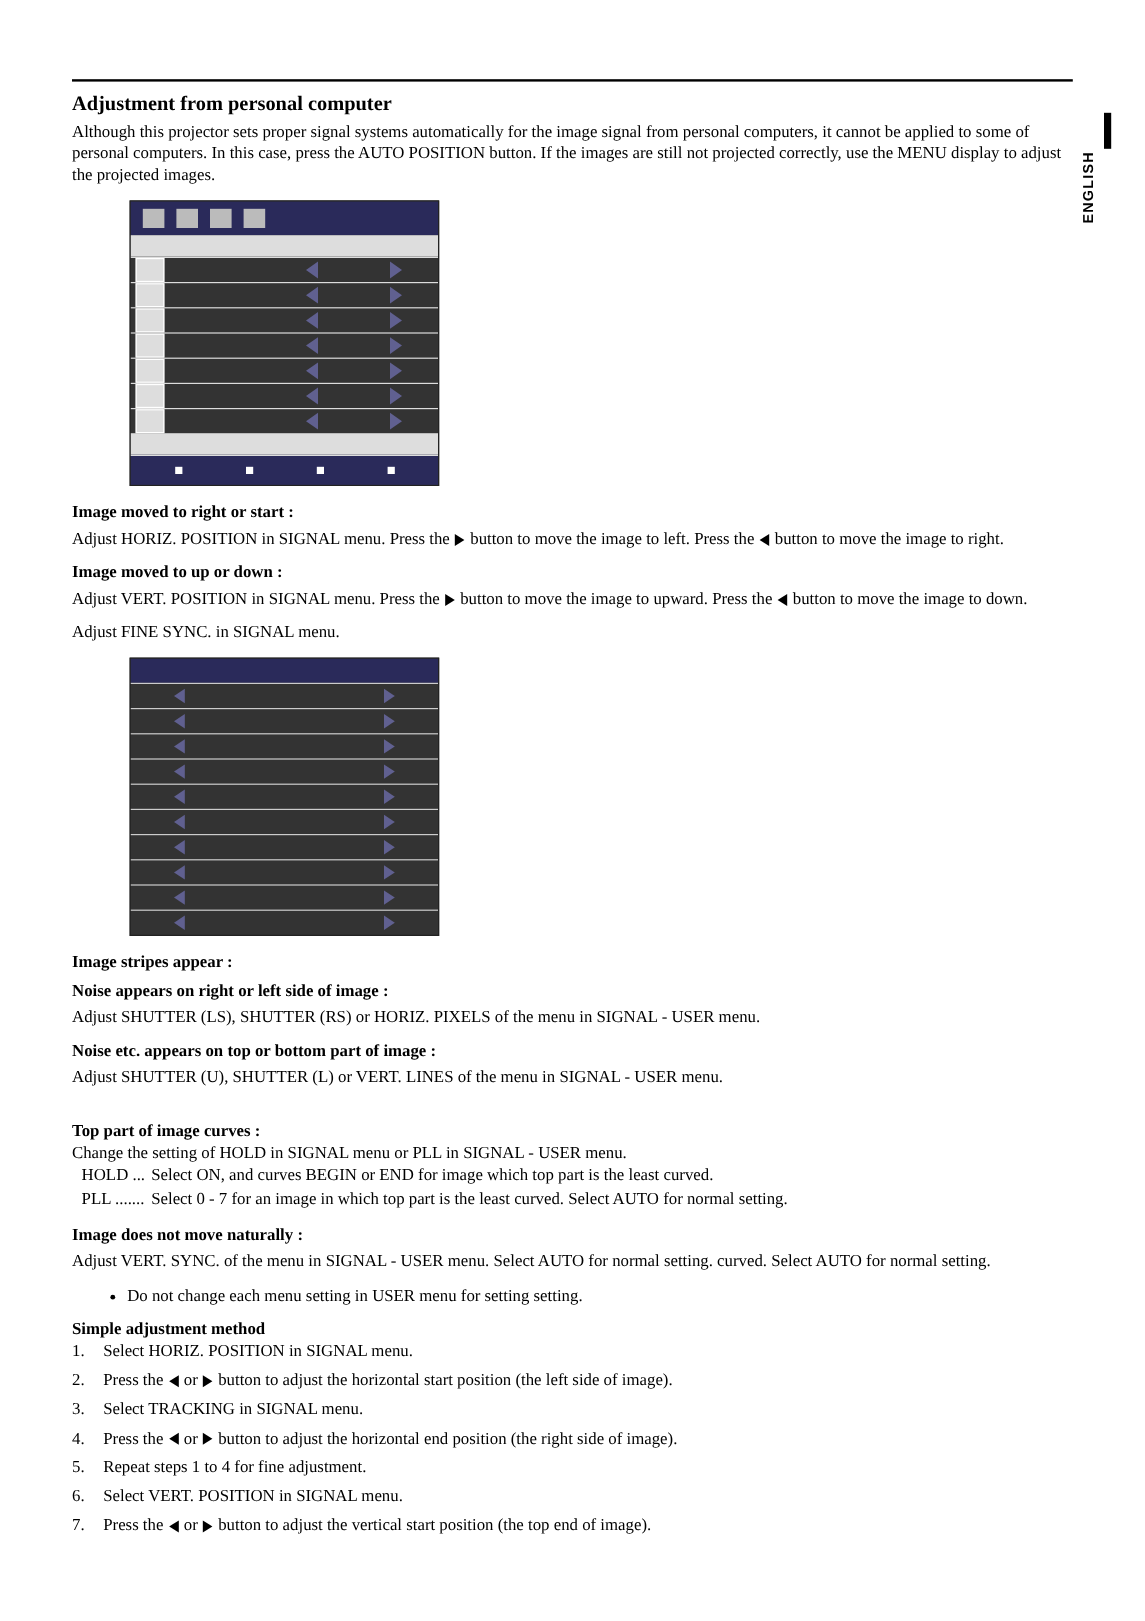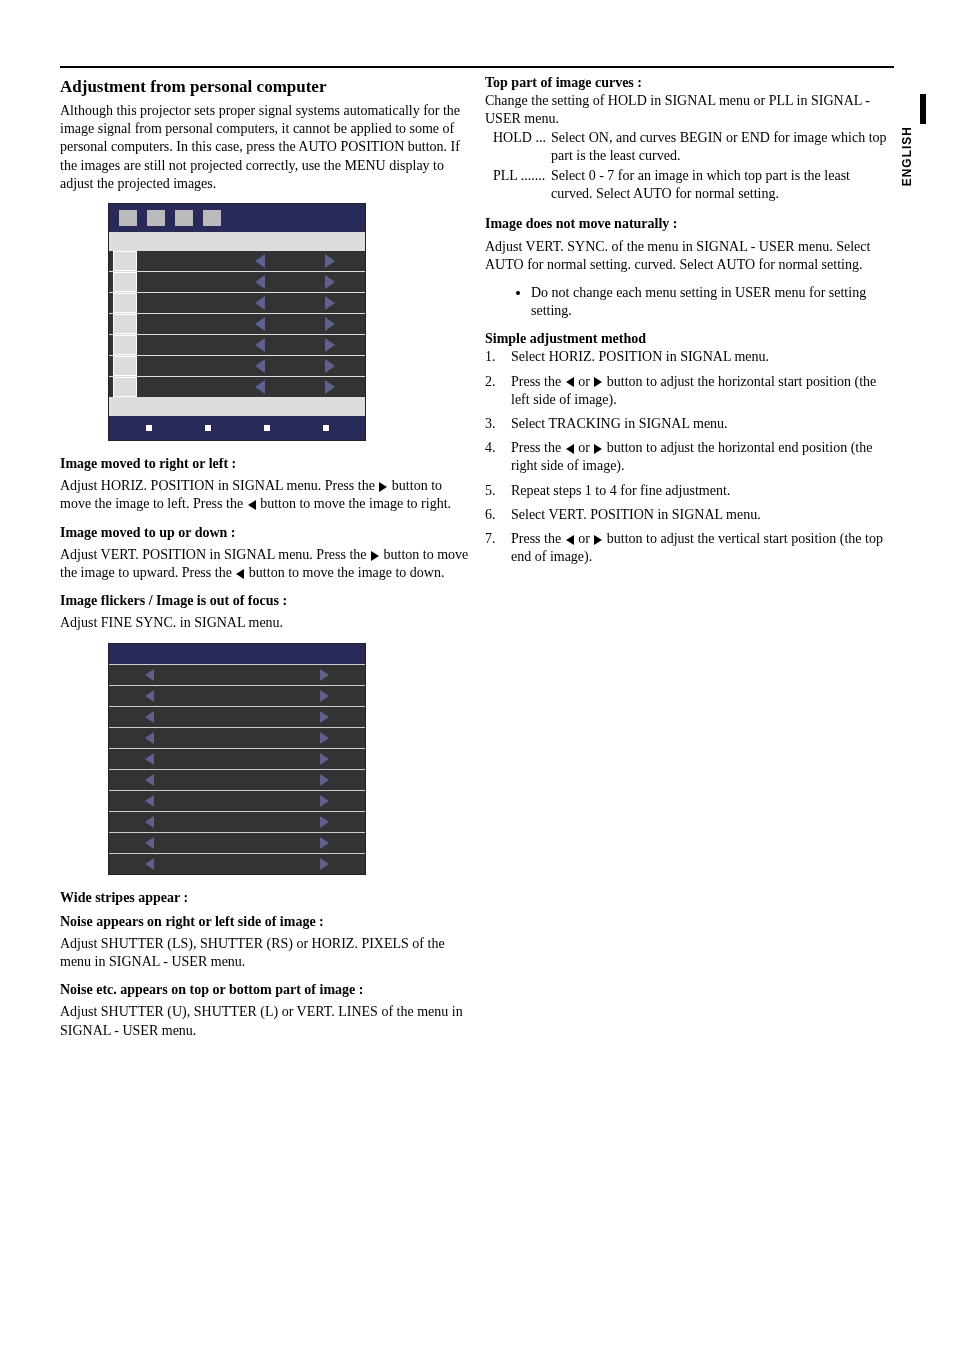--- a/index.html
+++ b/index.html
@@ -18,20 +18,21 @@
   }
   hr.topline {
     border: none;
     border-top: 2px solid black;
     margin-bottom: 6px;
     margin-top: 16px;
   }
   .columns {
     display: flex;
     gap: 16px;
+    flex-direction: column;
   }
   .col-left { flex: 1 1 0; }
   .col-right { flex: 1 1 0; }
   .heading {
     font-weight: bold;
     font-size: 17px;
     margin: 2px 0 0 0;
   }
   p { margin: 4px 0 10px 0; }
   .subhead { font-weight: bold; margin-top: 6px; }
@@ -195,31 +196,30 @@
           </div>
         <div class="sm-sep"></div>
         <div class="sm-footer">
           <span class="sq"></span>
           <span class="sq"></span>
           <span class="sq"></span>
           <span class="sq"></span>
         </div>
       </div>
 
-      <div class="subhead">Image moved to right or left :</div>
+      <div class="subhead">Image moved to right or start :</div>
       <p>
         <span>Adjust HORIZ. POSITION in SIGNAL menu.  Press the </span><span class="arrow-r"></span><span> button to move the image to left.  Press the </span><span class="arrow-l"></span><span> button to move the image to right.</span>
       </p>
 
       <div class="subhead">Image moved to up or down :</div>
       <p>
         <span>Adjust VERT. POSITION in SIGNAL menu.  Press the </span><span class="arrow-r"></span><span> button to move the image to upward.  Press the </span><span class="arrow-l"></span><span> button to move the image to down.</span>
       </p>
 
-      <div class="subhead">Image flickers / Image is out of focus :</div>
       <p>Adjust FINE SYNC. in SIGNAL menu.</p>
 
       <div class="user-menu">
         <div class="hdr"></div>
         <div class="urow">
             <span class="utri-l"></span>
             <span class="utri-r"></span>
           </div>
         <div class="urow">
             <span class="utri-l"></span>
@@ -252,21 +252,21 @@
         <div class="urow">
             <span class="utri-l"></span>
             <span class="utri-r"></span>
           </div>
         <div class="urow">
             <span class="utri-l"></span>
             <span class="utri-r"></span>
           </div>
       </div>
 
-      <div class="subhead">Wide stripes appear :</div>
+      <div class="subhead">Image stripes appear :</div>
 
       <div class="subhead">Noise appears on right or left side of image :</div>
       <p>Adjust SHUTTER (LS), SHUTTER (RS) or  HORIZ. PIXELS  of the menu in SIGNAL - USER menu.</p>
 
       <div class="subhead">Noise etc. appears on top or bottom part of image :</div>
       <p>Adjust SHUTTER (U), SHUTTER (L) or VERT. LINES of the menu in SIGNAL - USER menu.</p>
     </div>
 
     <div class="col-right">
       <div class="subhead" style="margin-top:0">Top part of image curves :</div>

